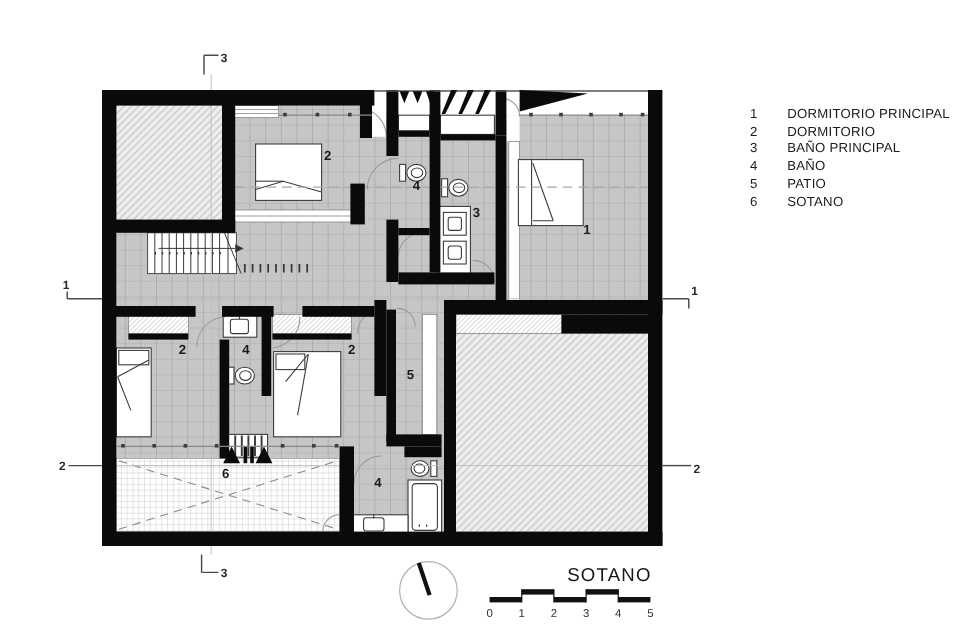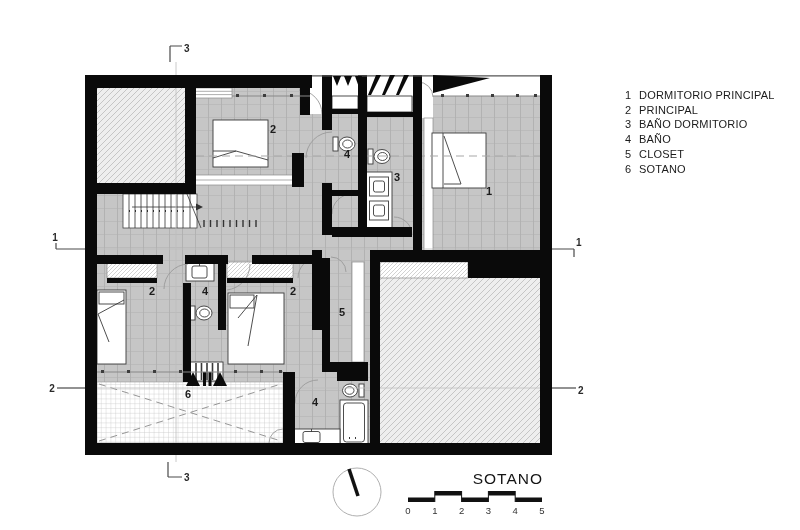--- a/index.html
+++ b/index.html
@@ -7,21 +7,21 @@
   .canvas{position:relative;width:800px;height:530px;background:#fff;overflow:hidden;}
   svg{position:absolute;left:0;top:0;}
   svg text{font-family:"Liberation Sans", sans-serif;}
   .room-label{font-size:11px;font-weight:bold;fill:#1c1c1c;}
   .section-label{font-size:10px;font-weight:bold;fill:#2a2a2a;}
   .tick-label{font-size:9.5px;fill:#333;}
   .plan-title{font-size:15.5px;fill:#151515;letter-spacing:1px;}
   .legend{position:absolute;left:625px;top:88px;font-size:11px;color:#1b1b1b;letter-spacing:.2px;}
   .legend-row{display:flex;line-height:14.7px;white-space:nowrap;}
   .legend-num{width:9px;flex:0 0 9px;}
-  .legend-label{margin-left:5px;}
+  .legend-label{margin-left:22px;}
 </style>
 </head>
 <body>
 
 <div class="canvas">
 
 <svg width="800" height="530" viewBox="0 0 800 530">
   <defs>
     <pattern id="tile" width="13" height="13" patternUnits="userSpaceOnUse">
       <rect width="13" height="13" fill="#c6c6c6"></rect>
@@ -299,33 +299,33 @@
   </g>
 </svg>
 
 <div class="legend">
   <div class="legend-row">
     <span class="legend-num">1</span>
     <span class="legend-label">DORMITORIO PRINCIPAL</span>
   </div>
   <div class="legend-row">
     <span class="legend-num">2</span>
-    <span class="legend-label">PRINCIPAL</span>
+    <span class="legend-label">DORMITORIO</span>
   </div>
   <div class="legend-row">
     <span class="legend-num">3</span>
-    <span class="legend-label">BAÑO DORMITORIO</span>
+    <span class="legend-label">BAÑO PRINCIPAL</span>
   </div>
   <div class="legend-row">
     <span class="legend-num">4</span>
     <span class="legend-label">BAÑO</span>
   </div>
   <div class="legend-row">
     <span class="legend-num">5</span>
-    <span class="legend-label">CLOSET</span>
+    <span class="legend-label">PATIO</span>
   </div>
   <div class="legend-row">
     <span class="legend-num">6</span>
     <span class="legend-label">SOTANO</span>
   </div>
 </div>
 
 </div>
 
 </body></html>

